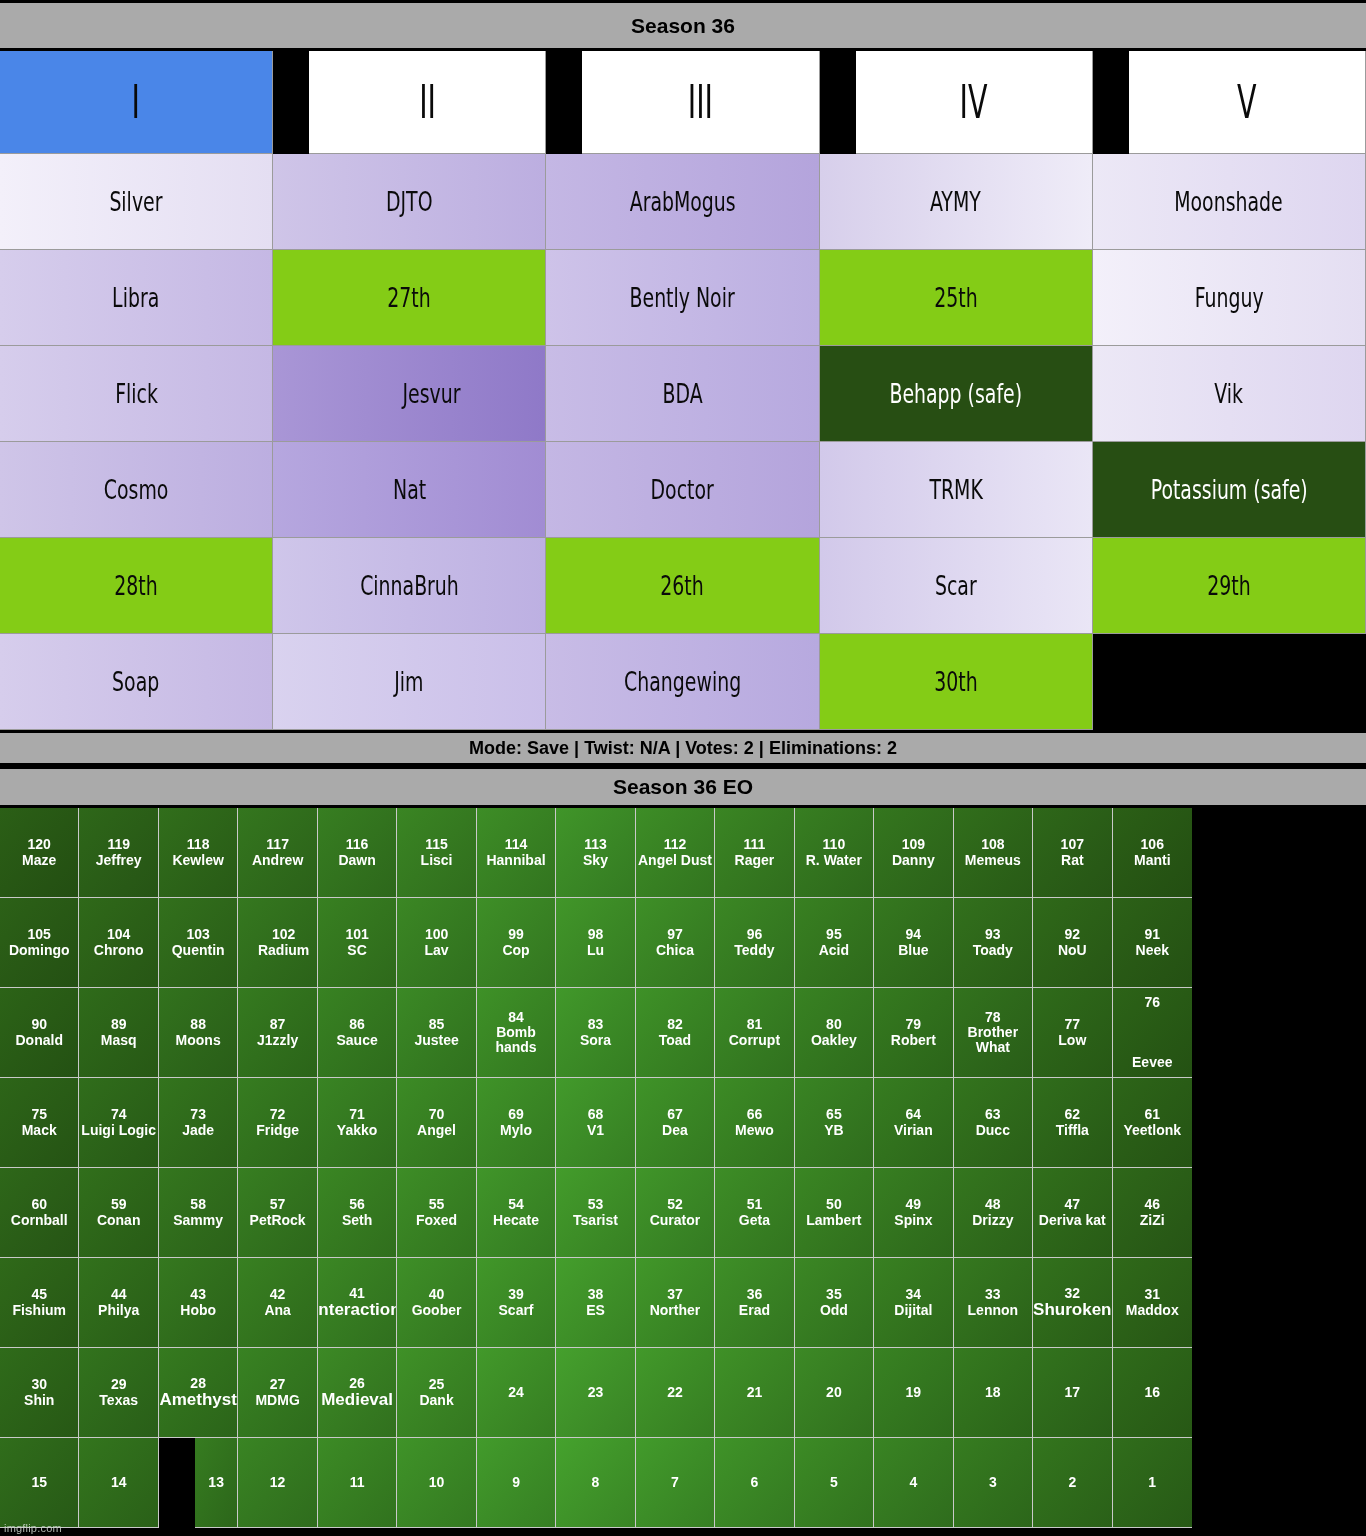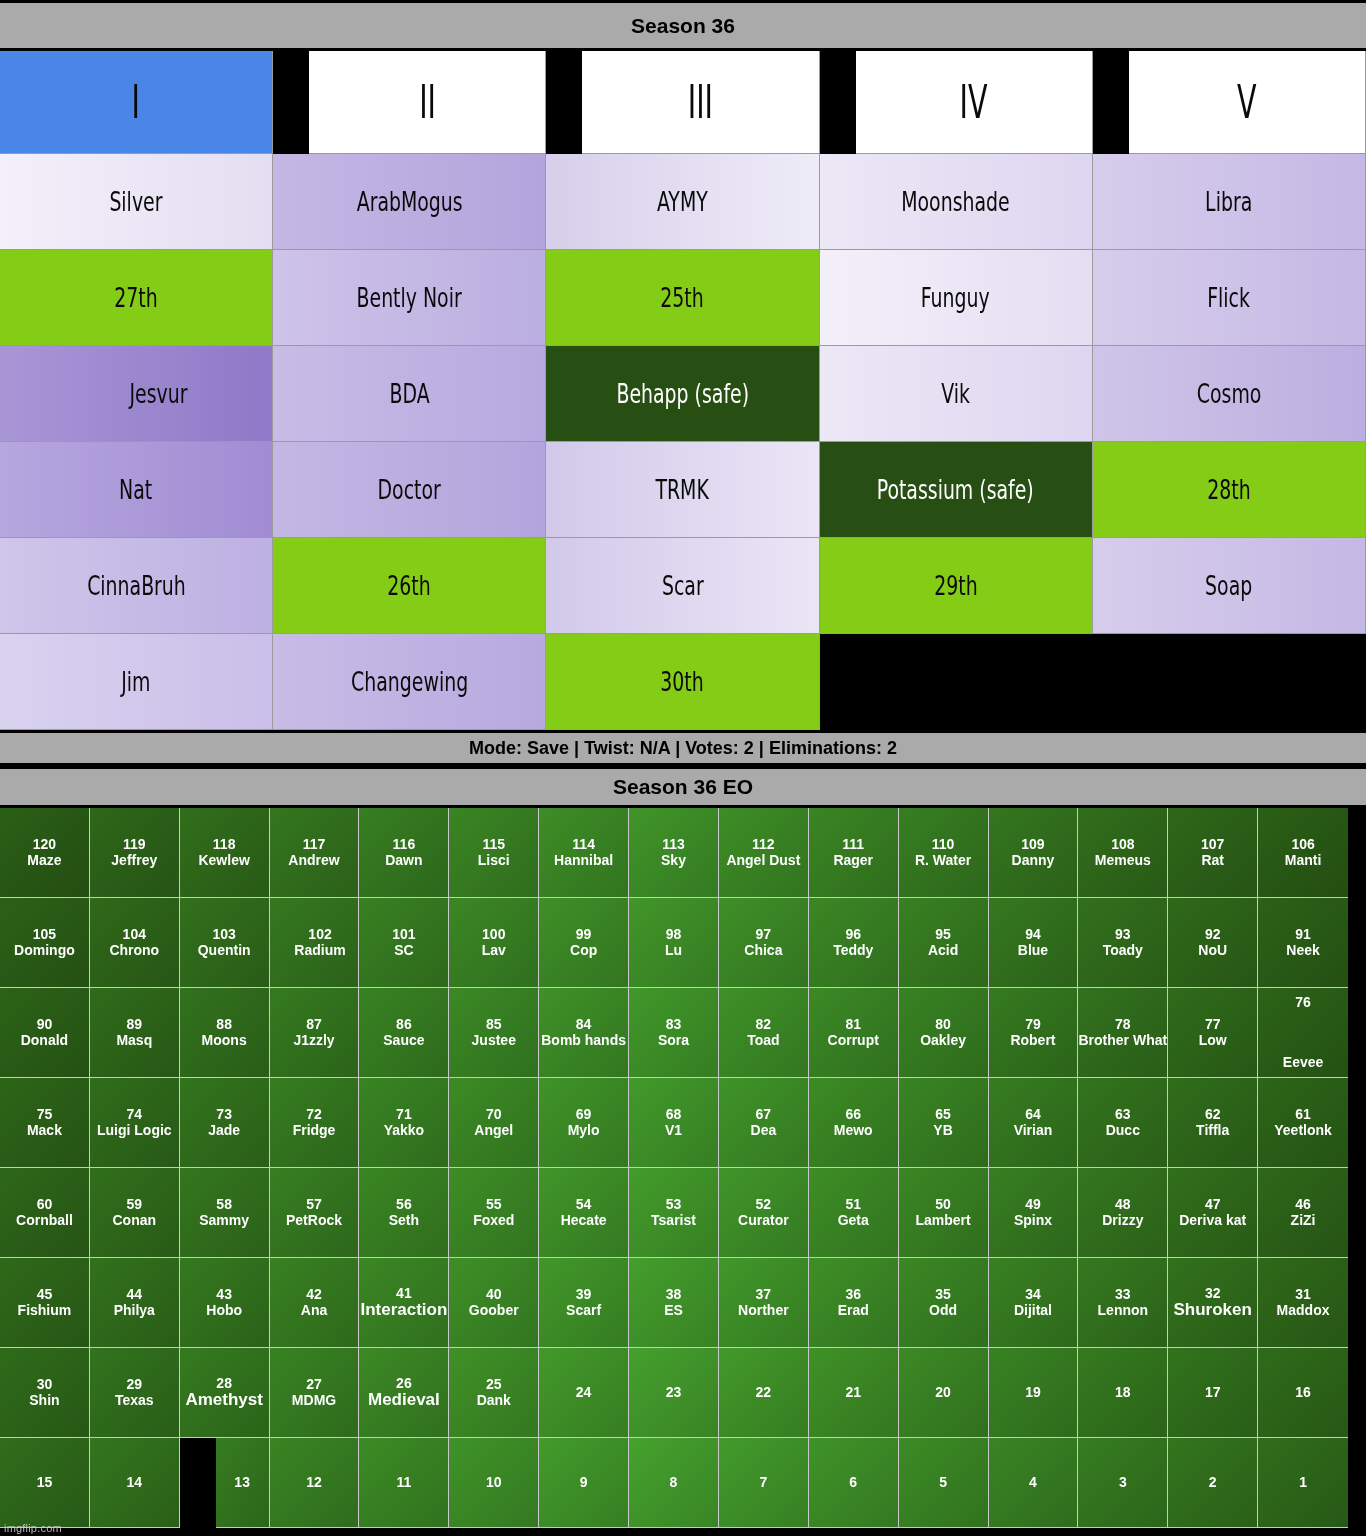--- a/index.html
+++ b/index.html
@@ -83,21 +83,21 @@
 
   .p3c { background: linear-gradient(to right, #a996d6 0%, #8f79c8 100%); padding-left: 44px; }
   .p3d { background: linear-gradient(to right, #b6a7df 0%, #a18cd3 100%); }
   .p3e { background: linear-gradient(to right, #cfc6ea 0%, #bdb0e2 100%); }
   .p3f { background: linear-gradient(to right, #d9d2ef 0%, #cabfe9 100%); }
   .p4c { background: linear-gradient(to right, #c8bce6 0%, #b7a9df 100%); }
   .p5c { background: linear-gradient(to right, #d2c9ea 0%, #eae6f6 100%); }
 
   
   #eo-grid {
-    width: 1348px;
+    width: 1192px;
     display: grid;
     grid-template-columns: repeat(15, 1fr);
     grid-auto-rows: 90px;
     background: #000;
   }
   .eo {
     position: relative;
     display: flex;
     flex-direction: column;
     align-items: center;
@@ -148,20 +148,23 @@
       </div>
       <div class="bcell-wrap hdr hdr-plain">
         <span class="txt">IV</span>
       </div>
       <div class="bcell-wrap hdr hdr-plain">
         <span class="txt">V</span>
       </div>
       <div class="bcell-wrap p1">
         <span class="txt">Silver</span>
       </div>
+      <div class="bcell-wrap p2">
+        <span class="txt">DJTO</span>
+      </div>
       <div class="bcell-wrap p4">
         <span class="txt">ArabMogus</span>
       </div>
       <div class="bcell-wrap p5">
         <span class="txt">AYMY</span>
       </div>
       <div class="bcell-wrap p1b">
         <span class="txt">Moonshade</span>
       </div>
       <div class="bcell-wrap p2b">

